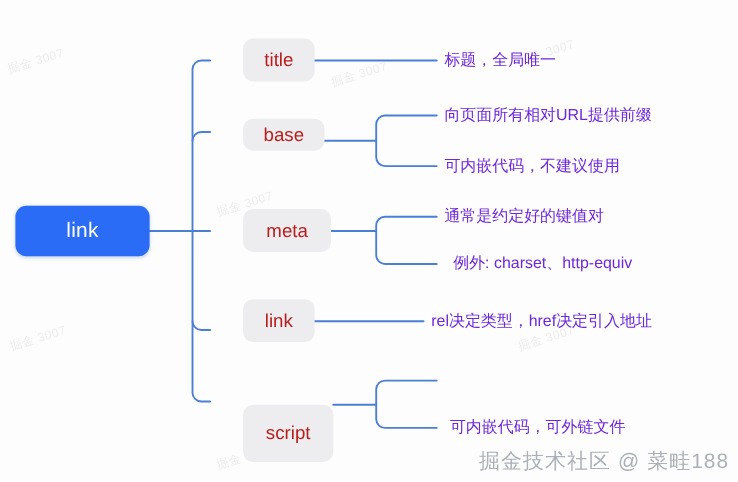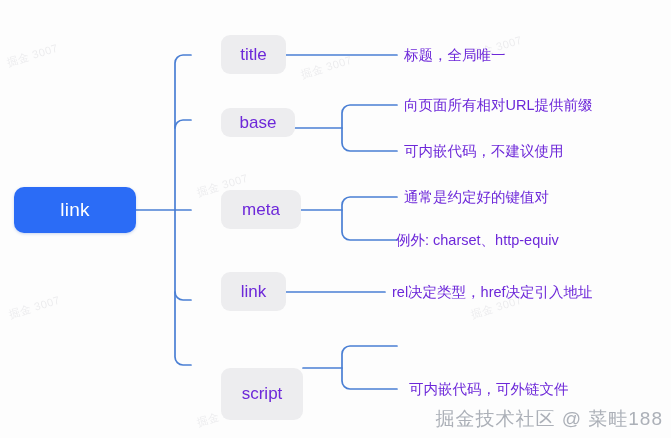--- a/index.html
+++ b/index.html
@@ -33,21 +33,21 @@
   .root-node {
     background: #2b6cf6;
     color: #ffffff;
     border-radius: 10px;
     font-size: 19px;
     letter-spacing: 0.3px;
     box-shadow: 0 1px 3px rgba(40,90,200,0.25);
   }
   .branch-node {
     background: #ededef;
-    color: #6d28d9;
+    color: #b91c1c;
     border-radius: 9px;
     font-size: 17px;
   }
   .leaf-label {
     position: absolute;
     color: #6d28d9;
     font-size: 14.5px;
     white-space: nowrap;
     line-height: 1;
   }
@@ -134,21 +134,21 @@
   <div class="node branch-node" style="left:221px; top:368px; width:82px; height:52px;">
     <span>script</span>
   </div>
 
   <div class="leaf-label" style="left:404px; top:48px;">标题，全局唯一</div>
 
   <div class="leaf-label" style="left:404px; top:98px;">向页面所有相对URL提供前缀</div>
   <div class="leaf-label" style="left:404px; top:144px;">可内嵌代码，不建议使用</div>
 
   <div class="leaf-label" style="left:404px; top:190px;">通常是约定好的键值对</div>
-  <div class="leaf-label" style="left:396px; top:233px;">例外: charset、http-equiv</div>
+  <div class="leaf-label" style="left:412px; top:233px;">例外: charset、http-equiv</div>
 
   <div class="leaf-label" style="left:392px; top:285px;">rel决定类型，href决定引入地址</div>
 
   <div class="leaf-label" style="left:409px; top:382px;">可内嵌代码，可外链文件</div>
 
   <div id="footer-watermark">掘金技术社区 @ 菜畦188</div>
 
 </div>
 
 </body></html>

